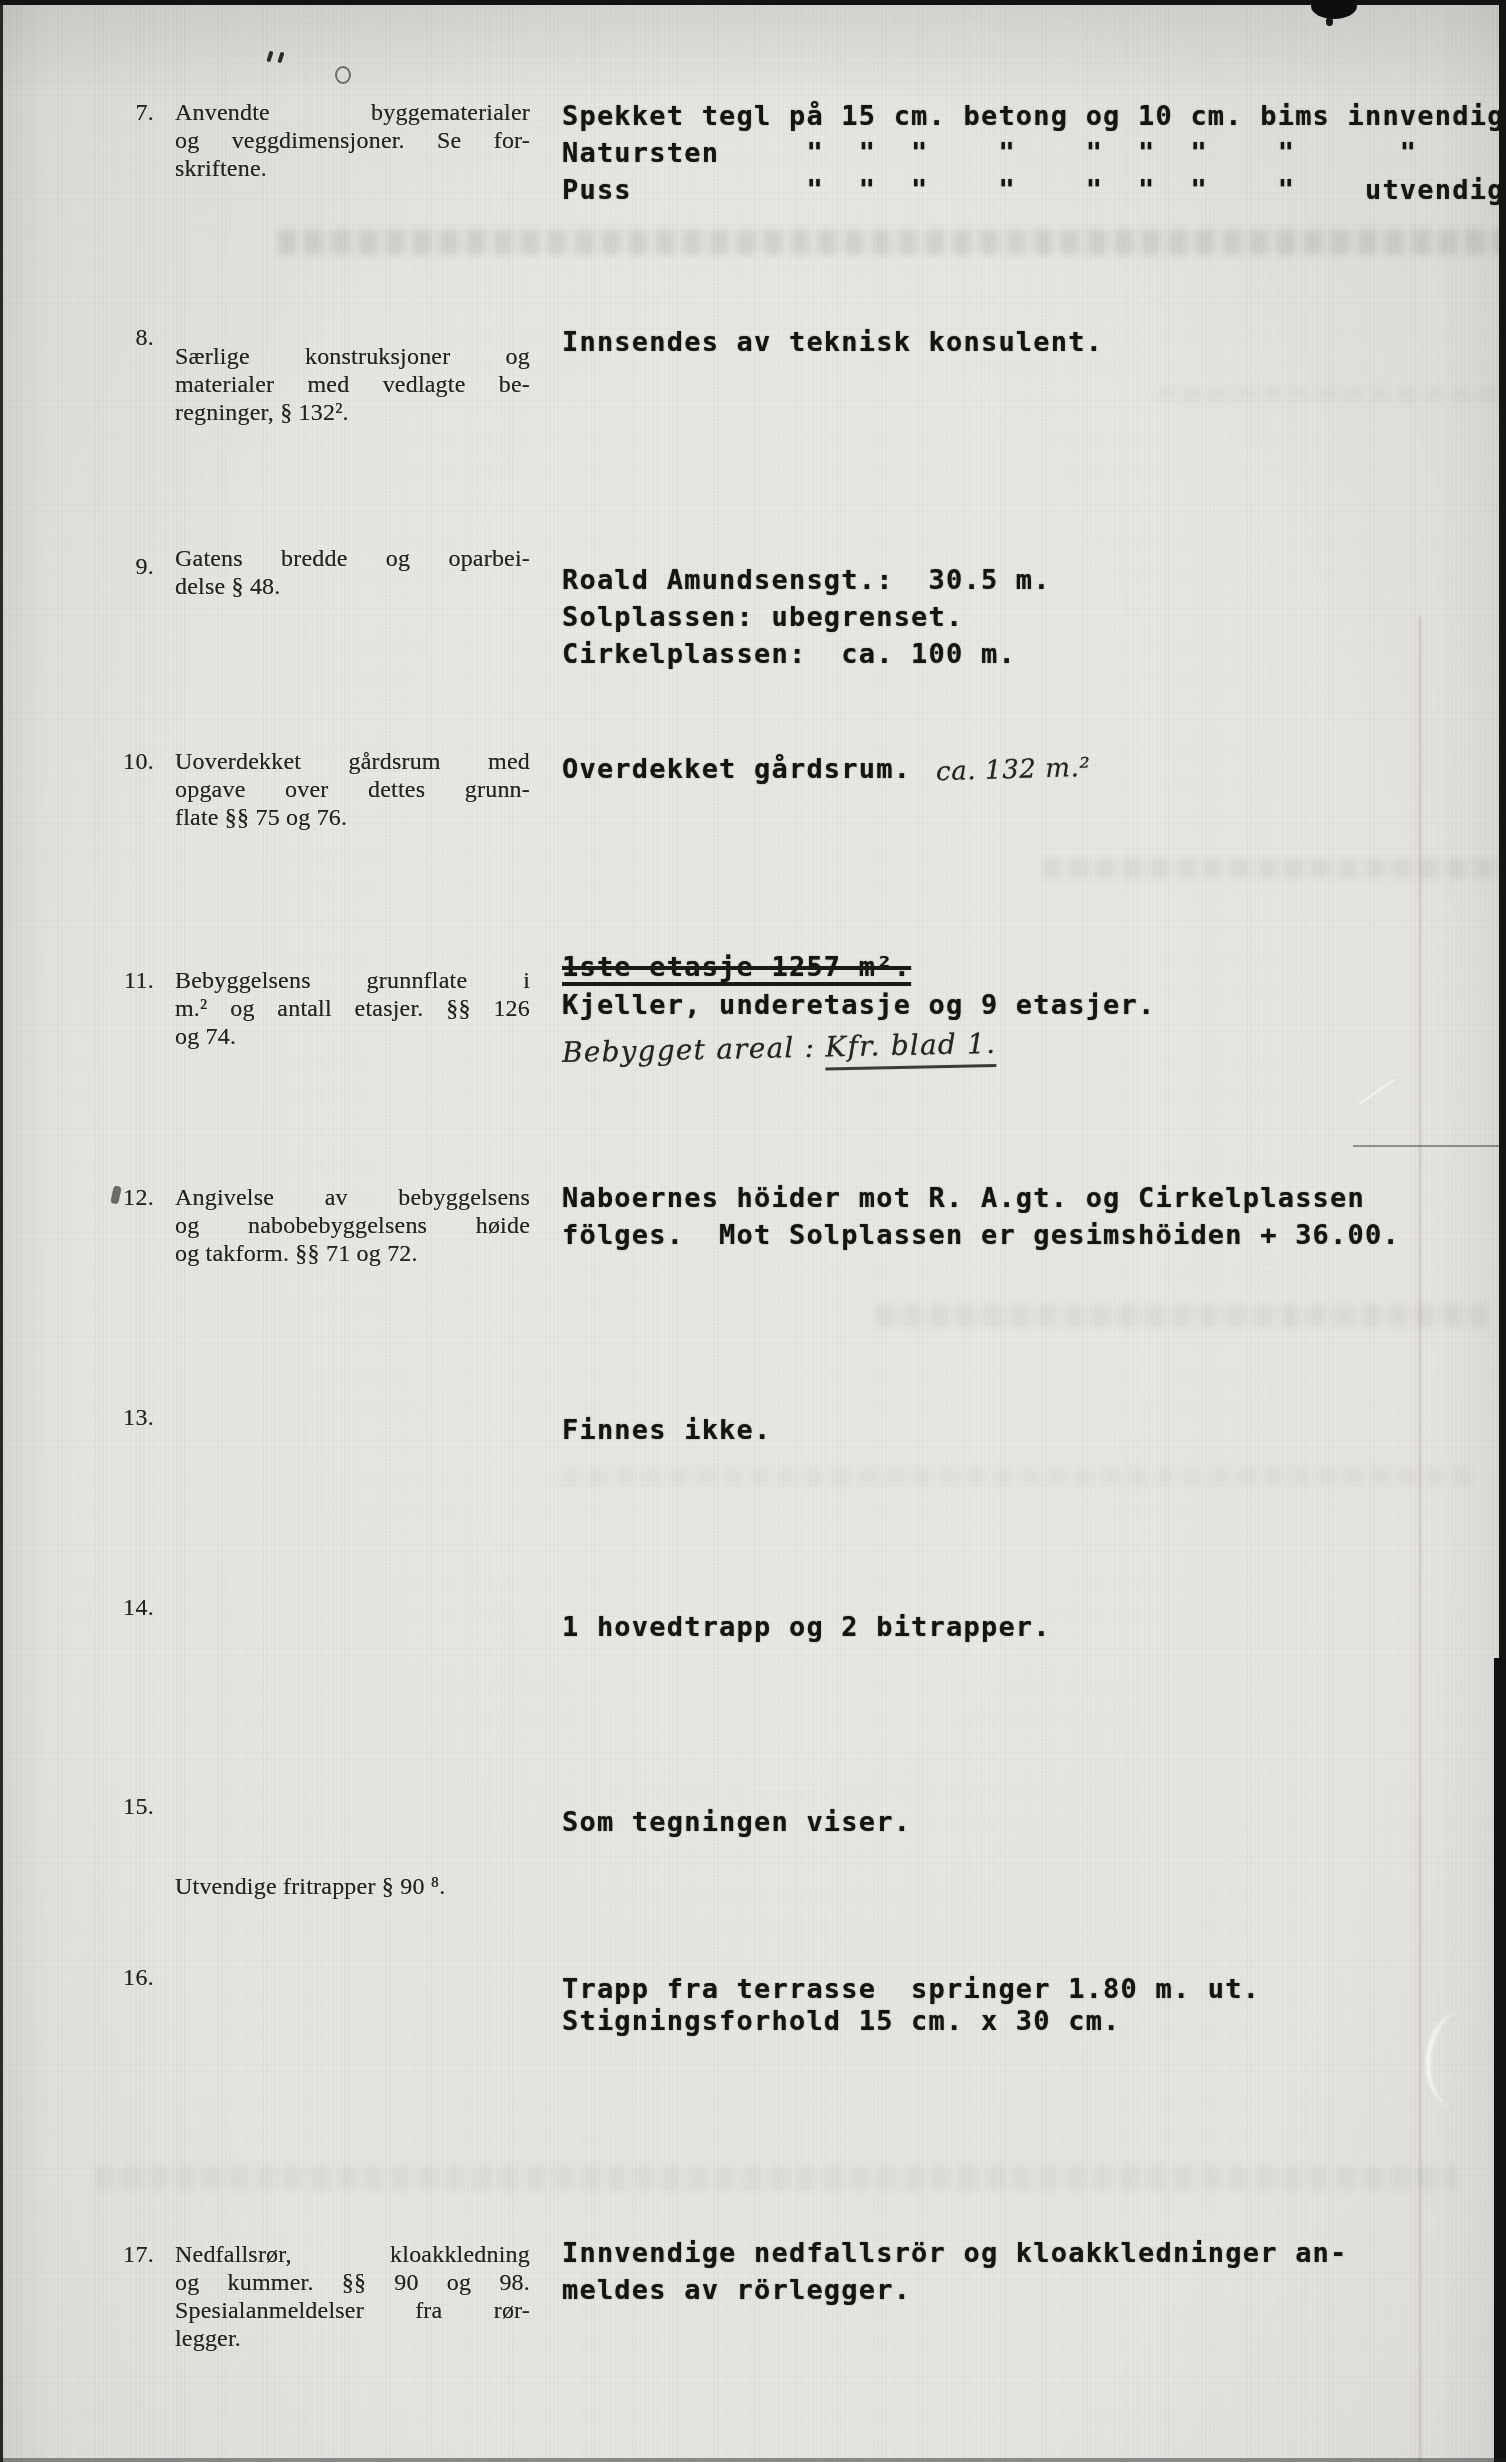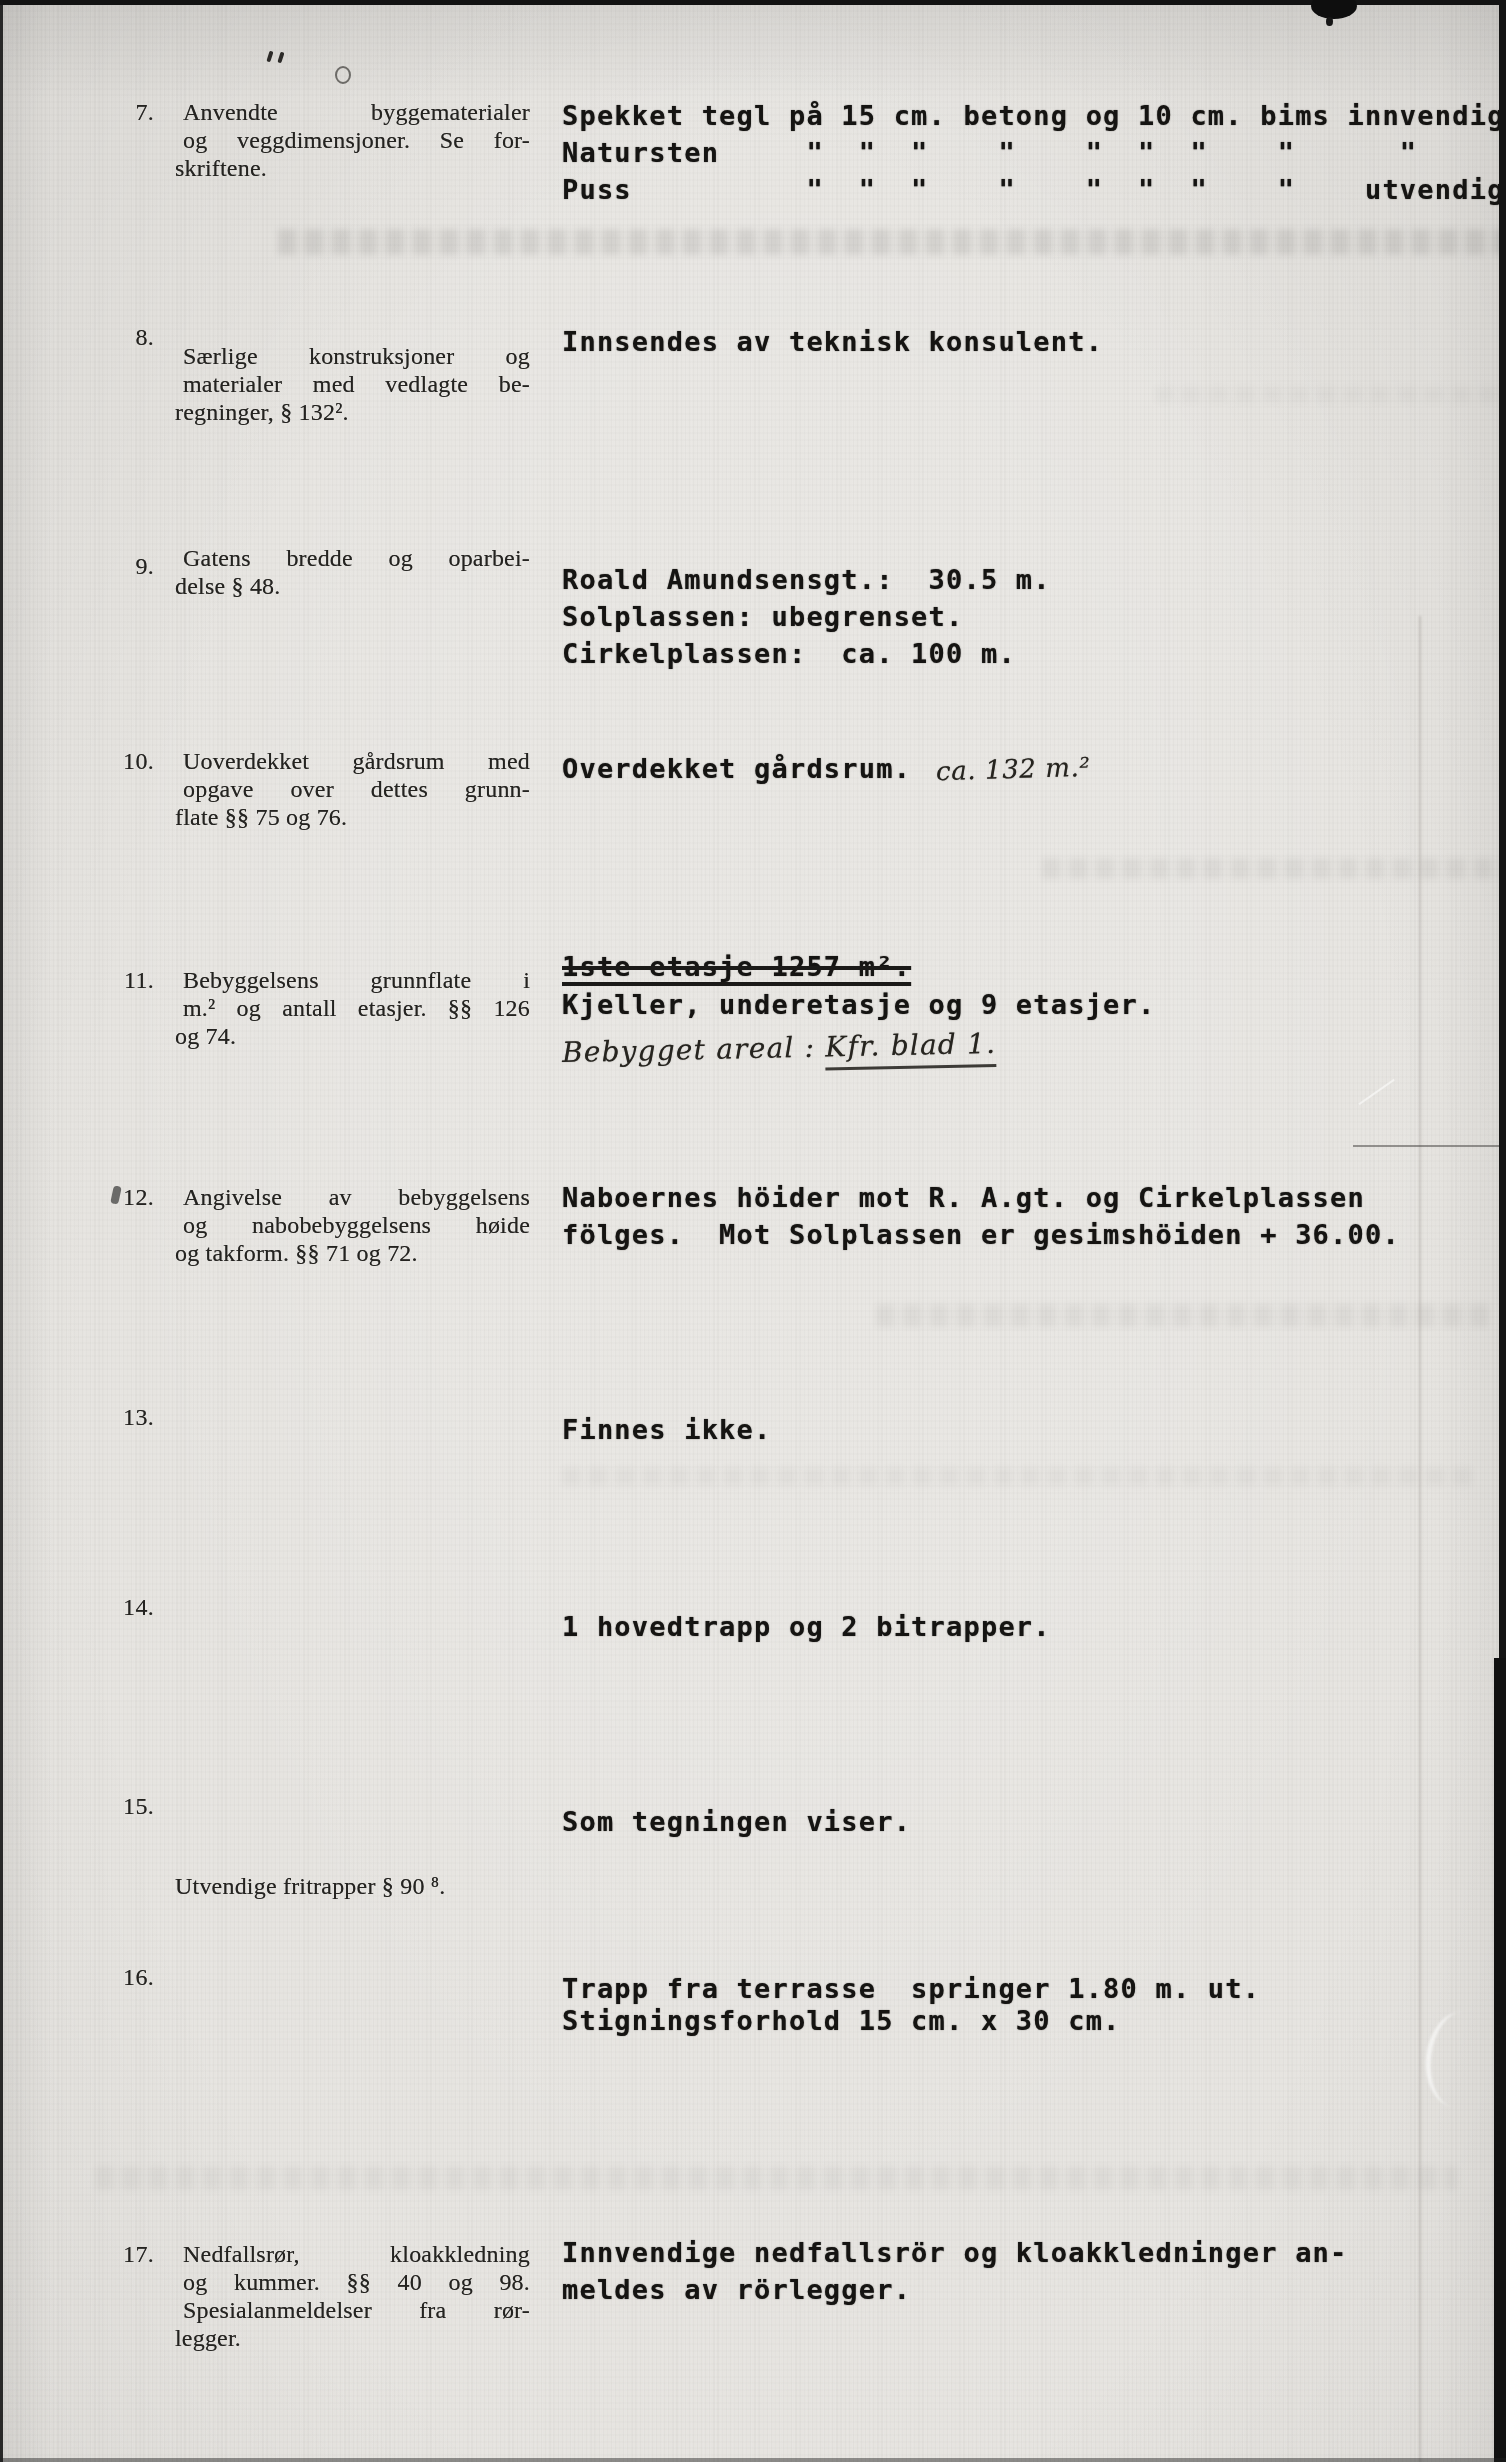--- a/index.html
+++ b/index.html
@@ -25,21 +25,21 @@
     position:absolute;left:74px;width:80px;text-align:right;
     font-size:24px;line-height:28px;letter-spacing:0.3px;
     color:#242320;text-shadow:0 0 0.6px rgba(40,40,40,.55);
   }
   .label{
     position:absolute;left:175px;width:355px;
     font-size:24px;line-height:28px;letter-spacing:0.2px;
     color:#242320;text-shadow:0 0 0.6px rgba(40,40,40,.55);
   }
   .ll{height:28px;overflow:hidden;}
-  .ll.j{text-align:justify;margin-left:8px;}
+  .ll.j{text-align:justify;}
   .ll.j::after{content:"";display:inline-block;width:100%;}
   .answer{
     position:absolute;left:562px;width:971px;
     font-family:"DejaVu Sans Mono","Liberation Mono",monospace;
     font-weight:bold;font-size:27px;line-height:34px;letter-spacing:1.2px;
     color:#151412;text-shadow:0 0 1.2px rgba(25,23,20,.65);
   }
   .ans-line{white-space:pre;}
   .struck{
     text-decoration:underline line-through;
@@ -182,21 +182,21 @@
 
   <div class="num" style="top:1963px">16.</div>
   <div class="answer" style="top:1973px;line-height:32px;">
     <div class="ans-line">Trapp fra terrasse  springer 1.80 m. ut.</div>
     <div class="ans-line">Stigningsforhold 15 cm. x 30 cm.</div>
   </div>
 
   <div class="num" style="top:2240px">17.</div>
   <div class="label" style="top:2240px">
     <div class="ll j">Nedfallsrør, kloakkledning</div>
-    <div class="ll j">og kummer. §§ 40 og 98.</div>
+    <div class="ll j">og kummer. §§ 90 og 98.</div>
     <div class="ll j">Spesialanmeldelser fra rør-</div>
     <div class="ll">legger.</div>
   </div>
   <div class="answer" style="top:2234px;line-height:37px;">
     <div class="ans-line">Innvendige nedfallsrör og kloakkledninger an-</div>
     <div class="ans-line">meldes av rörlegger.</div>
   </div>
 
   <div class="edge-top"></div>
   <div class="edge-right"></div>

